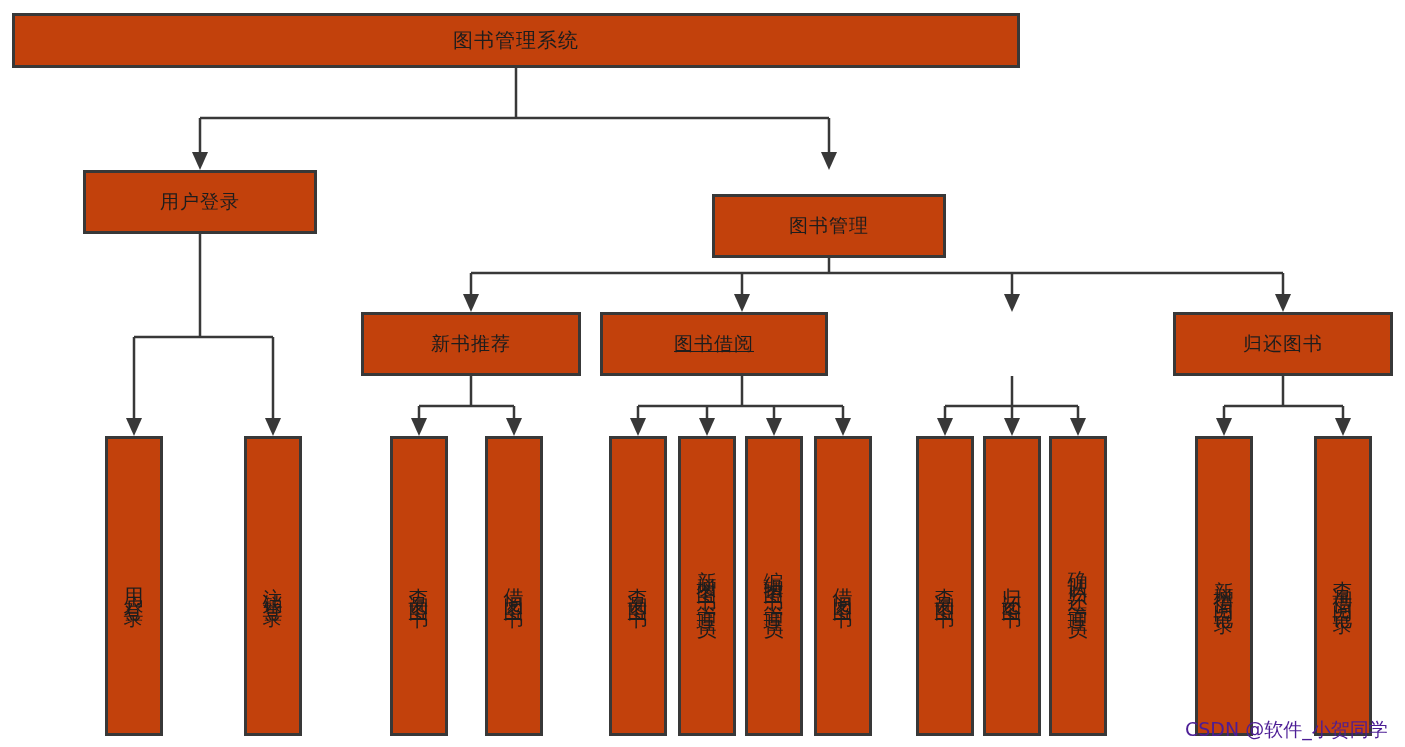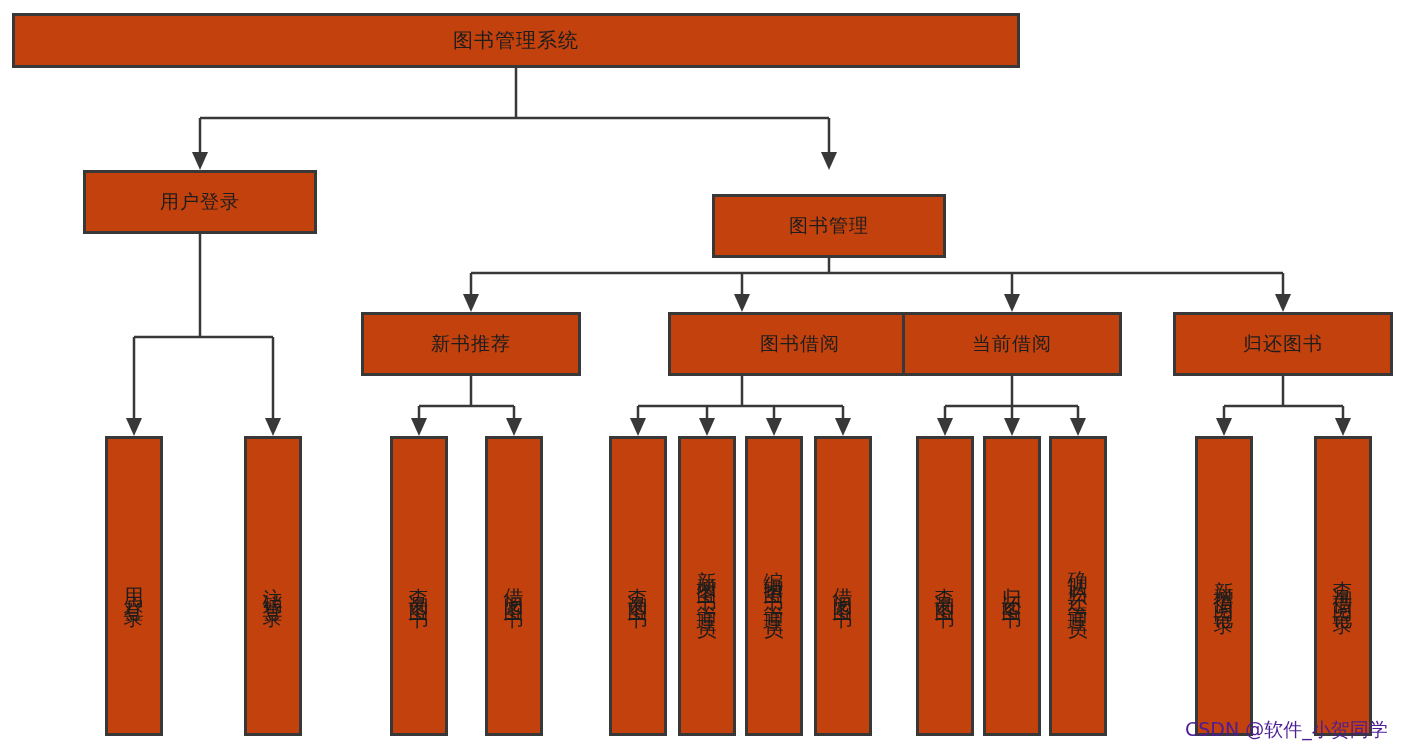--- a/index.html
+++ b/index.html
@@ -122,22 +122,21 @@
       <polygon class="arrow" points="1335,418 1351,418 1343,436"></polygon>
     </g>
   </svg>
 
   <div class="box root-box">图书管理系统</div>
 
   <div class="box h-box" style="left:83px; top:170px; width:234px;">用户登录</div>
   <div class="box h-box" style="left:712px; top:182px; width:234px;margin-top:12px;">图书管理</div>
 
   <div class="box h-box" style="left:361px; top:312px; width:220px;font-family:Liberation Mono, monospace;">新书推荐</div>
-  <div class="box h-box" style="left:668px; top:312px; width:264px;">图书借阅</div>
-  <div class="box h-box" style="left:902px; top:312px; width:220px;">当前借阅</div>
+  <div class="box h-box" style="left:600px; top:312px; width:228px;text-decoration:underline;">图书借阅</div>
   <div class="box h-box" style="left:1173px; top:312px; width:220px;">归还图书</div>
 
   <div class="box leaf" style="left:105px;">
       <span>用户登录</span>
     </div>
   <div class="box leaf" style="left:244px;">
       <span>注销登录</span>
     </div>
 
   <div class="box leaf" style="left:390px;">

